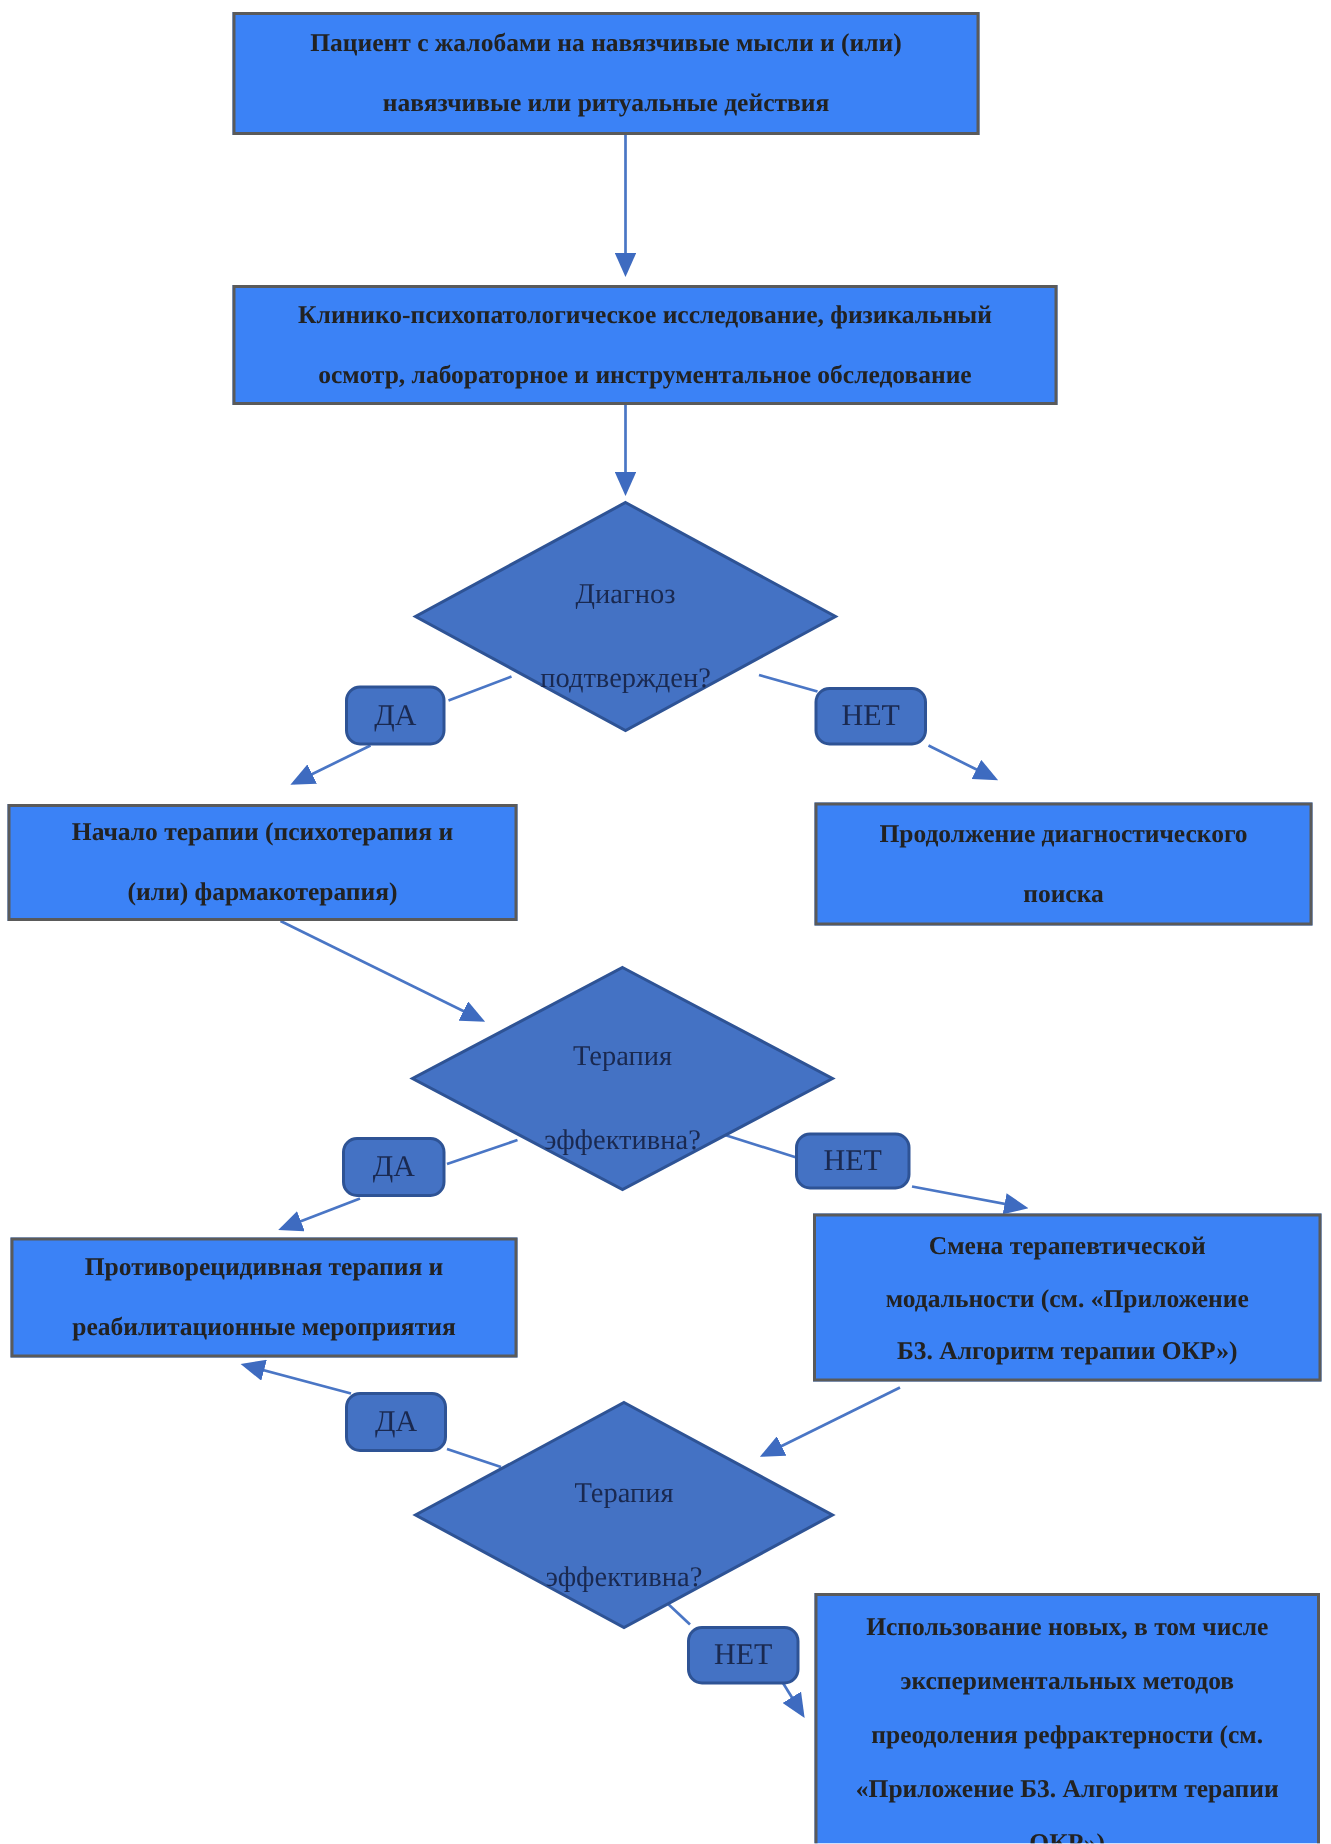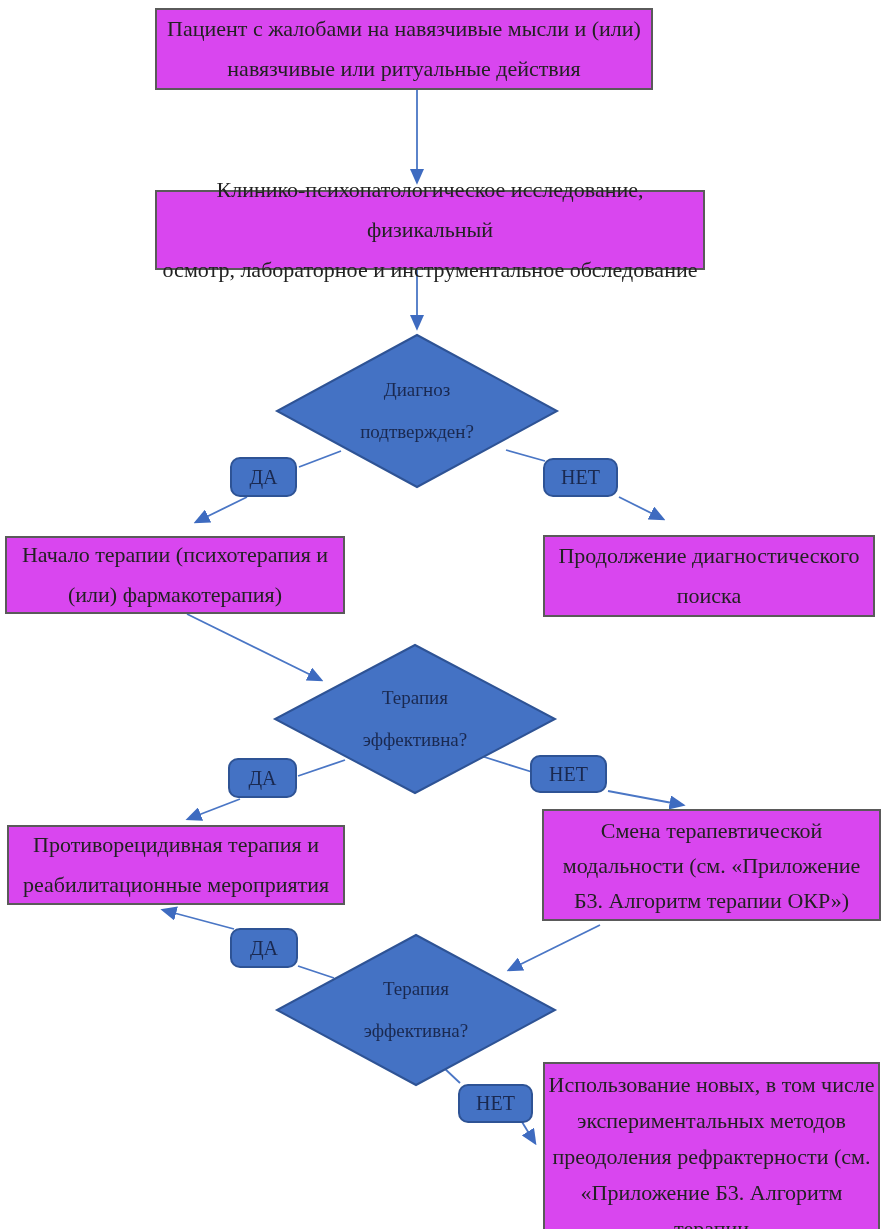--- a/index.html
+++ b/index.html
@@ -8,39 +8,40 @@
     width: 887px;
     height: 1229px;
     overflow: hidden;
     background: #ffffff;
     font-family: "Liberation Serif", "DejaVu Serif", serif;
   }
   .layer { position: absolute; left: 0; top: 0; }
   .box {
     position: absolute;
     box-sizing: border-box;
-    background: #d946ef;
+    background: #3b82f6;
     border: 2px solid #5a5a5a;
     color: #222222;
-    font-size: 22px;
+    font-size: 17px;
     line-height: 40px;
     text-align: center;
     white-space: pre-line;
     display: flex;
     align-items: center;
     justify-content: center;
     z-index: 2;
+    font-weight: bold;
   }
   .box.lh35 { line-height: 35px; }
   .box.top-align { align-items: flex-start; padding-top: 3px; line-height: 36px; }
   .dtext {
     position: absolute;
     color: #1a2950;
     font-size: 19px;
-    line-height: 42px;
+    line-height: 56px;
     text-align: center;
     white-space: pre-line;
     z-index: 3;
   }
   .pill {
     position: absolute;
     box-sizing: border-box;
     background: #4472C4;
     border: 2.5px solid #2E5395;
     border-radius: 10px;

